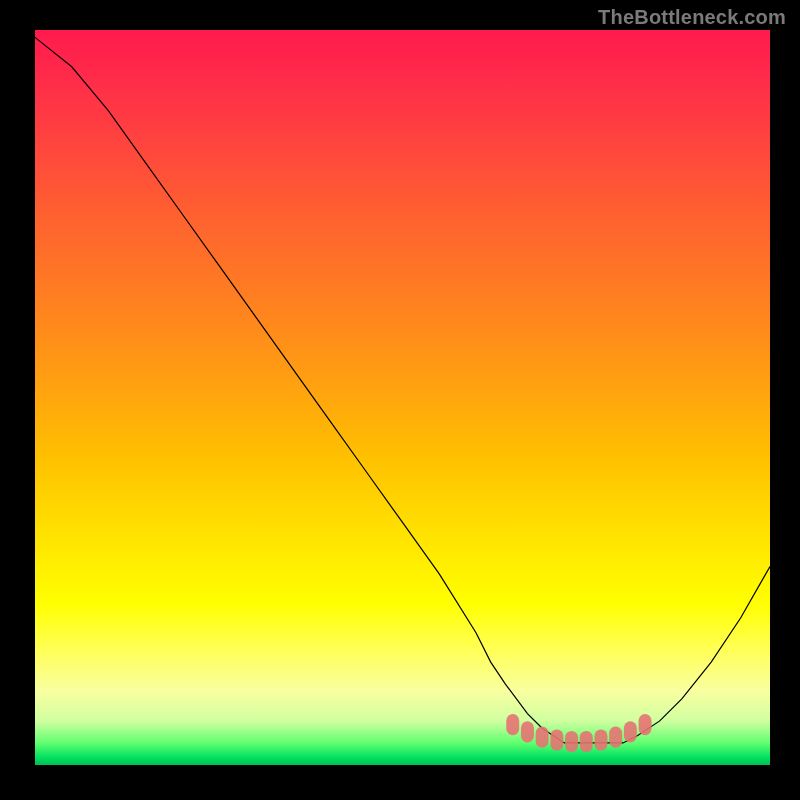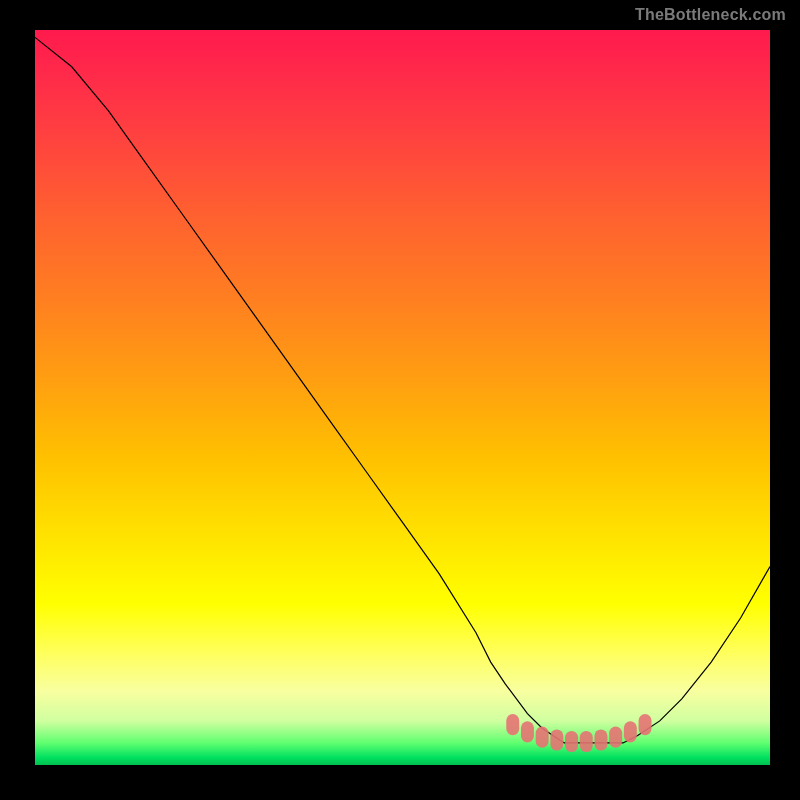--- a/index.html
+++ b/index.html
@@ -8,21 +8,21 @@
     width: 800px;
     height: 800px;
     background: #000;
     position: relative;
   }
   .watermark {
     position: absolute;
     top: 6px;
     right: 14px;
     font-family: Arial, Helvetica, sans-serif;
-    font-size: 16px;
+    font-size: 20px;
     font-weight: bold;
     color: #7a7a7a;
     letter-spacing: 0.2px;
   }
   .plot {
     position: absolute;
     left: 35px;
     top: 30px;
     width: 735px;
     height: 735px;

